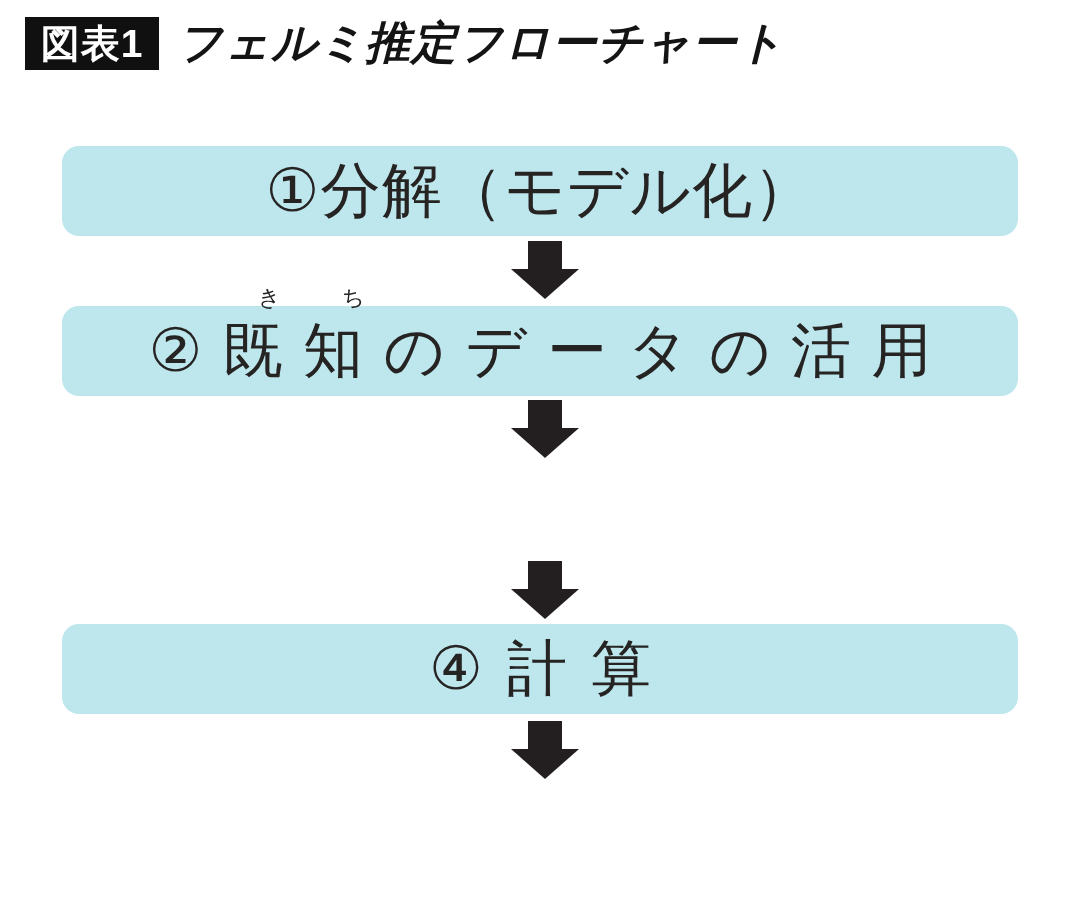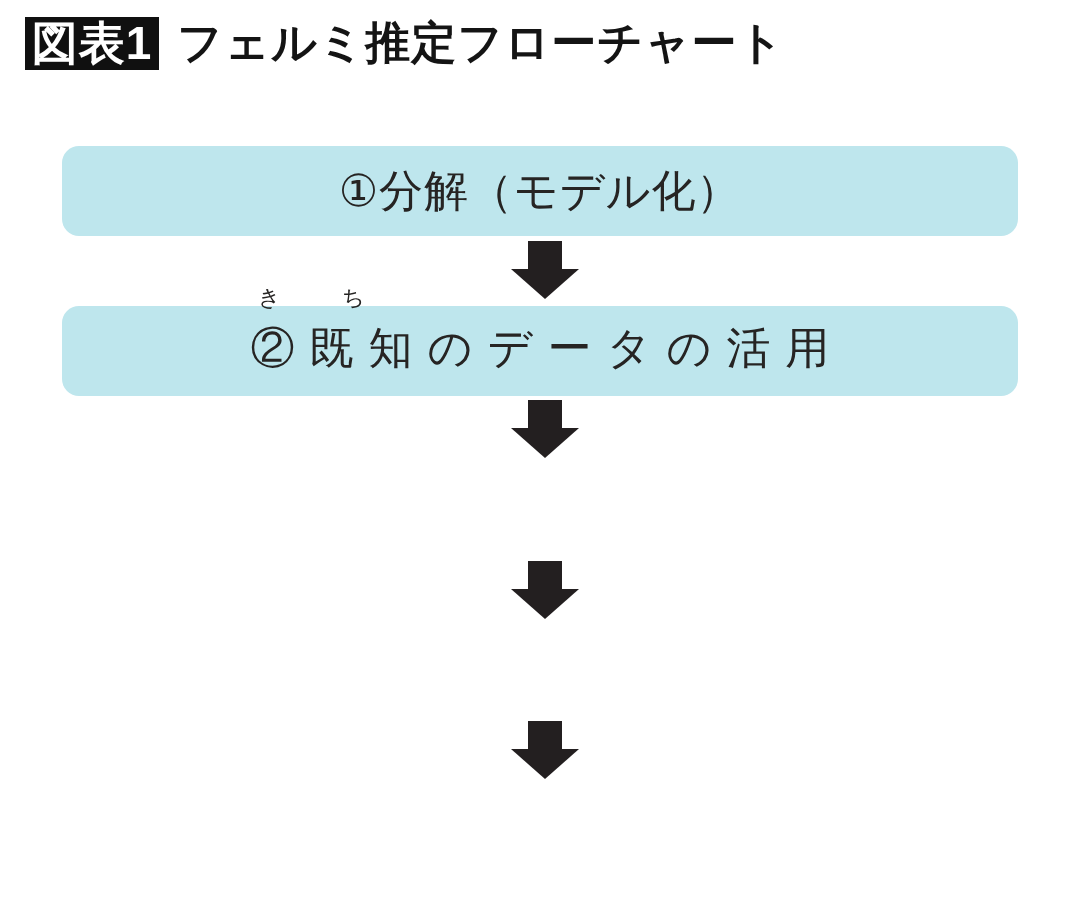--- a/index.html
+++ b/index.html
@@ -21,64 +21,65 @@
     position: absolute;
     left: 25px;
     top: 17px;
     width: 134px;
     height: 53px;
     background: #101010;
     color: #ffffff;
     display: flex;
     align-items: center;
     justify-content: center;
-    font-size: 46px;
+    font-size: 39px;
     font-weight: 700;
     letter-spacing: 1px;
   }
   .figure-title {
     position: absolute;
     left: 177px;
     top: 14px;
     height: 58px;
     line-height: 58px;
     font-size: 45px;
     font-weight: 800;
     color: #141414;
     letter-spacing: 1px;
     white-space: nowrap;
+    font-style: italic;
   }
 
   
   .flow-box {
     position: absolute;
     left: 62px;
     width: 956px;
     height: 90px;
     background: #bee6ed;
     border-radius: 17px;
     display: flex;
     align-items: center;
     justify-content: center;
   }
   .flow-box .step-label {
-    font-size: 44px;
+    font-size: 60px;
     font-weight: 400;
     color: #262423;
     white-space: nowrap;
     line-height: 1;
   }
   #step-1 { top: 146px; }
   #step-2 { top: 306px; }
   #step-3 { top: 465px; }
   #step-4 { top: 624px; }
   #step-5 { top: 790px; }
 
   #step-1 .step-label { letter-spacing: 0.02em; }
-  #step-2 .step-label { letter-spacing: 0.34em; margin-right: -0.34em; font-family: Liberation Mono, monospace; }
+  #step-2 .step-label { letter-spacing: 0.34em; margin-right: -0.34em; }
   #step-3 .step-label { letter-spacing: 0.26em; margin-right: -0.26em; }
   #step-4 .step-label { letter-spacing: 0.40em; margin-right: -0.40em; }
   #step-5 .step-label { letter-spacing: 0.32em; margin-right: -0.32em; }
 
   
   .furigana {
     position: absolute;
     top: -19px;
     font-size: 22px;
     line-height: 22px;
@@ -140,20 +141,23 @@
     <div class="stem"></div>
     <div class="head"></div>
   </div>
 
 
   <div class="arrow-down" id="arrow-3">
     <div class="stem"></div>
     <div class="head"></div>
   </div>
 
+  <div class="flow-box" id="step-4">
+    <span class="step-label">④計算</span>
+  </div>
 
   <div class="arrow-down" id="arrow-4">
     <div class="stem"></div>
     <div class="head"></div>
   </div>
 
 
 </div>
 
 </body></html>

